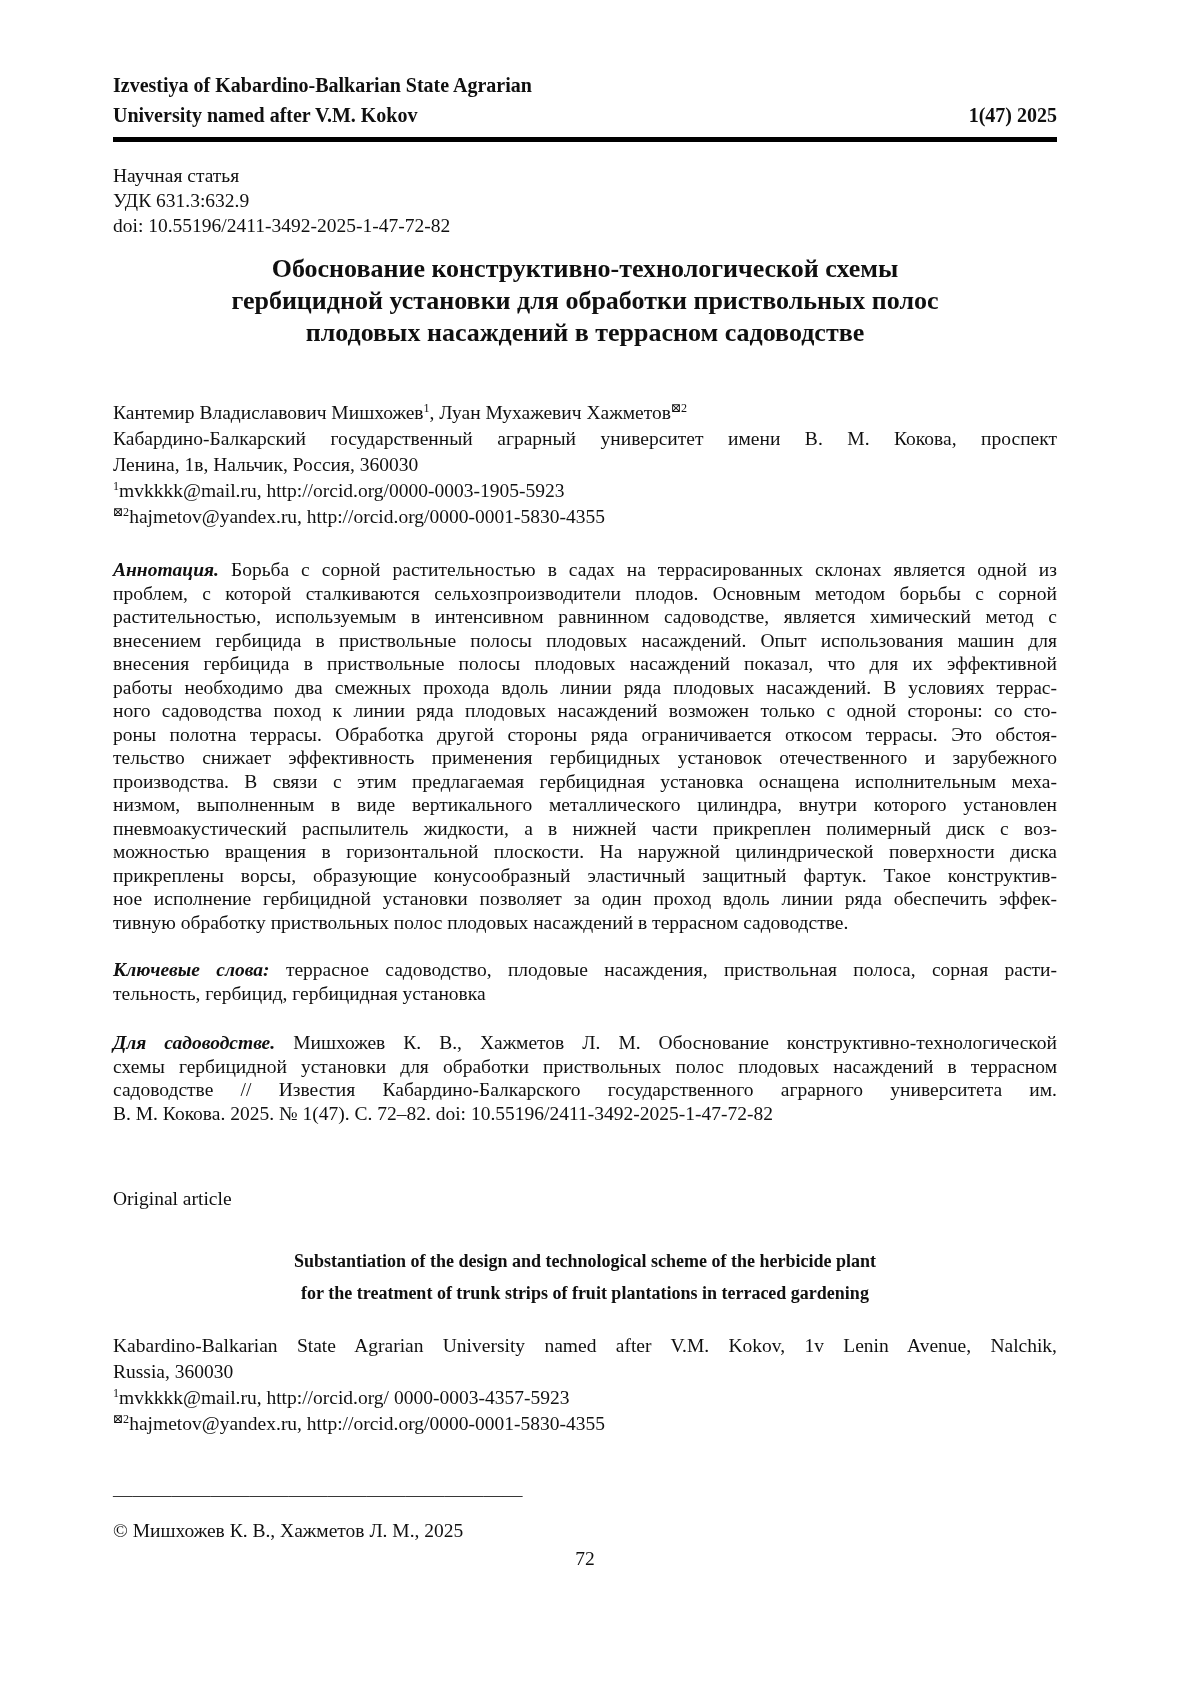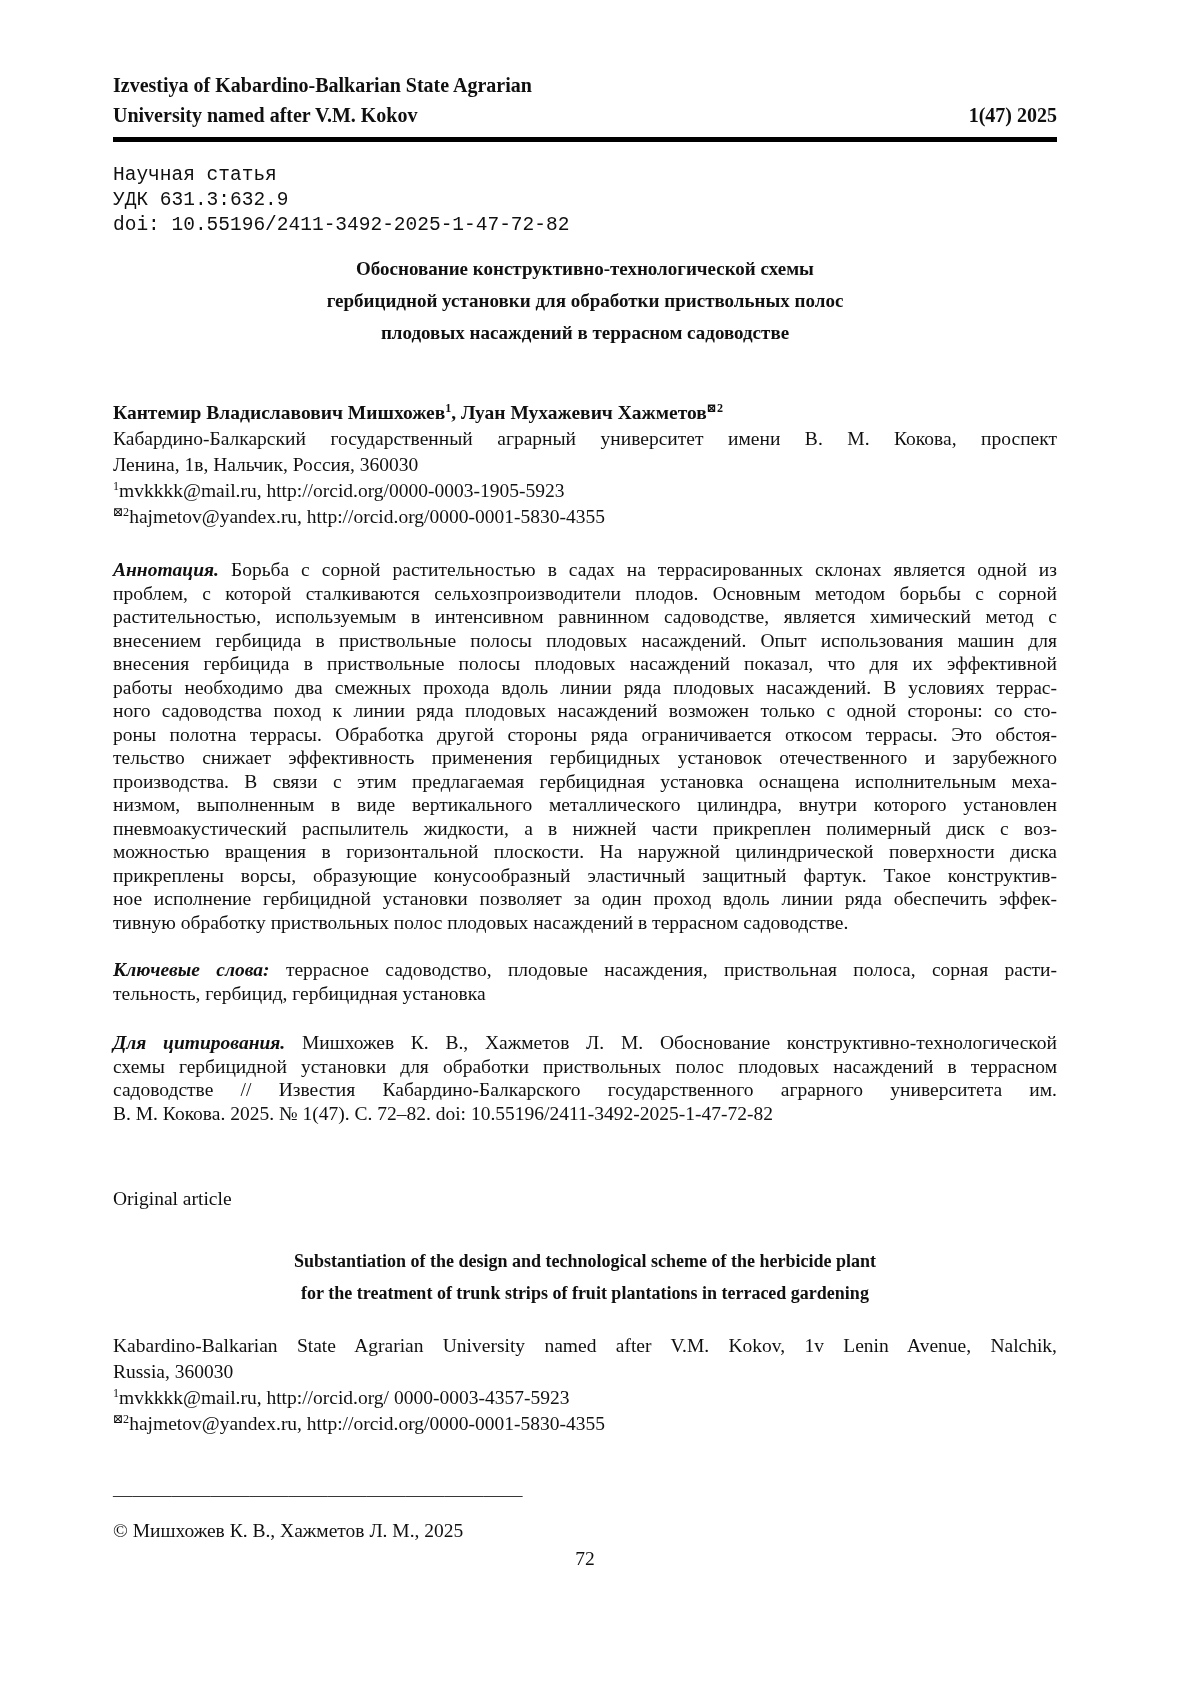--- a/index.html
+++ b/index.html
@@ -16,28 +16,28 @@
     overflow: hidden;
   }
   .content {
     padding: 70px 143px 0 113px; 
   }
   
   .journal-header { font-weight: bold; font-size: 20px; line-height: 30px; }
   .journal-line2 { display: flex; justify-content: space-between; align-items: flex-end; }
   .header-rule { border: 0; border-top: 5px solid #000; margin-top: 7px; }
   
-  .meta { margin-top: 21px; line-height: 25px; font-family: Liberation Mono, monospace; }
+  .meta { margin-top: 21px; line-height: 25px; }
   
-  .ru-title { margin-top: 15px; text-align: center; font-weight: bold; font-size: 19px; line-height: 32px; }
+  .ru-title { margin-top: 15px; text-align: center; font-weight: bold; font-size: 26px; line-height: 32px; }
   .en-title { margin-top: 34px; text-align: center; font-weight: bold; font-size: 18px; line-height: 32px; }
   
   .authors-block { margin-top: 51px; line-height: 26px; }
   .en-authors-block { margin-top: 24px; line-height: 26px; }
-  .authors-names { font-weight: bold; }
+  .authors-names { font-weight: normal; }
   sup { font-size: 62%; line-height: 0; vertical-align: super; }
   .aff-justify { text-align: justify; text-align-last: justify; }
   
   .para { }
   .jl { text-align: justify; text-align-last: justify; }
   .jl-last { text-align: left; text-align-last: left; }
   .lead { font-weight: bold; font-style: italic; }
   .abstract { margin-top: 28px; }
   .keywords { margin-top: 24px; }
   .citation { margin-top: 26px; }
@@ -101,21 +101,21 @@
       <div class="jl">ное исполнение гербицидной установки позволяет за один проход вдоль линии ряда обеспечить эффек-</div>
       <div class="jl-last">тивную обработку приствольных полос плодовых насаждений в террасном садоводстве.</div>
     </div>
 
     <div class="para keywords">
       <div class="jl"><span class="lead">Ключевые слова:</span> <span>террасное садоводство, плодовые насаждения, приствольная полоса, сорная расти-</span></div>
       <div class="jl-last">тельность, гербицид, гербицидная установка</div>
     </div>
 
     <div class="para citation">
-      <div class="jl"><span class="lead">Для цитирования.</span> <span>Мишхожев К. В., Хажметов Л. М. Обоснование конструктивно-технологической</span></div>
+      <div class="jl"><span class="lead">Для садоводстве.</span> <span>Мишхожев К. В., Хажметов Л. М. Обоснование конструктивно-технологической</span></div>
       <div class="jl">схемы гербицидной установки для обработки приствольных полос плодовых насаждений в террасном</div>
       <div class="jl">садоводстве // Известия Кабардино-Балкарского государственного аграрного университета им.</div>
       <div class="jl-last">В. М. Кокова. 2025. № 1(47). С. 72–82. doi: 10.55196/2411-3492-2025-1-47-72-82</div>
     </div>
 
     <div class="original-article">Original article</div>
 
     <div class="en-title">
       <div>Substantiation of the design and technological scheme of the herbicide plant</div>
       <div>for the treatment of trunk strips of fruit plantations in terraced gardening</div>

